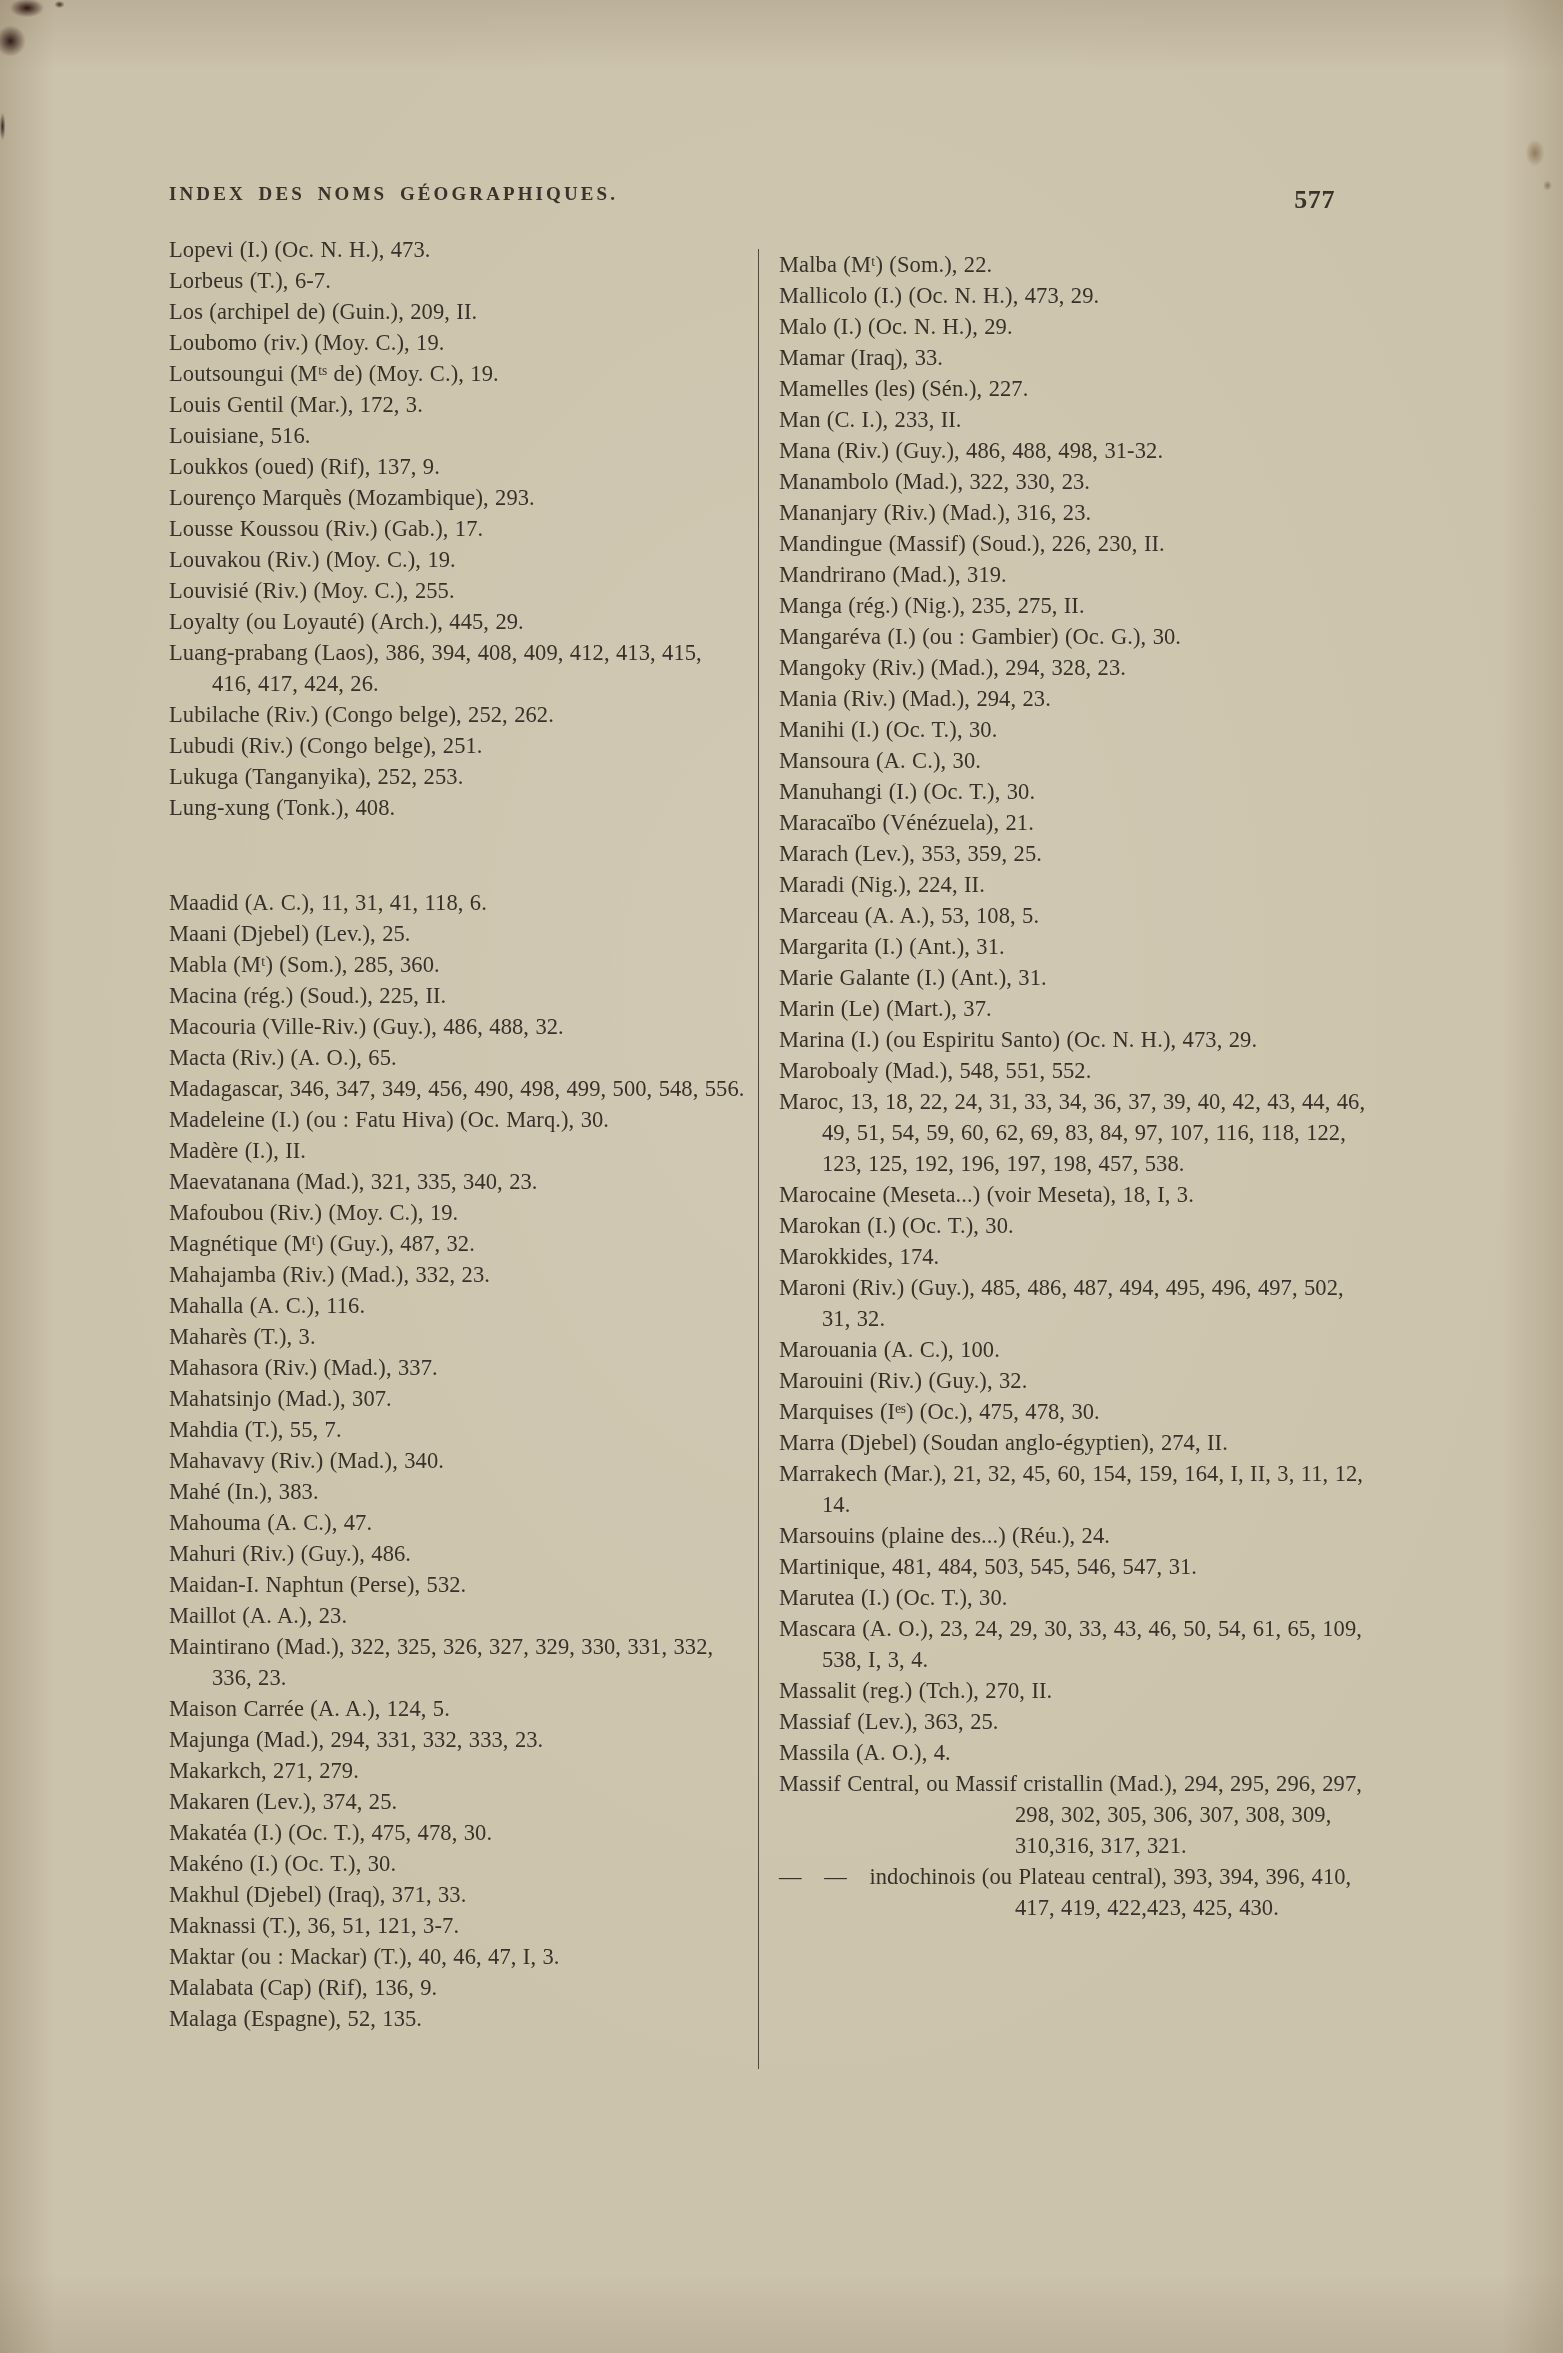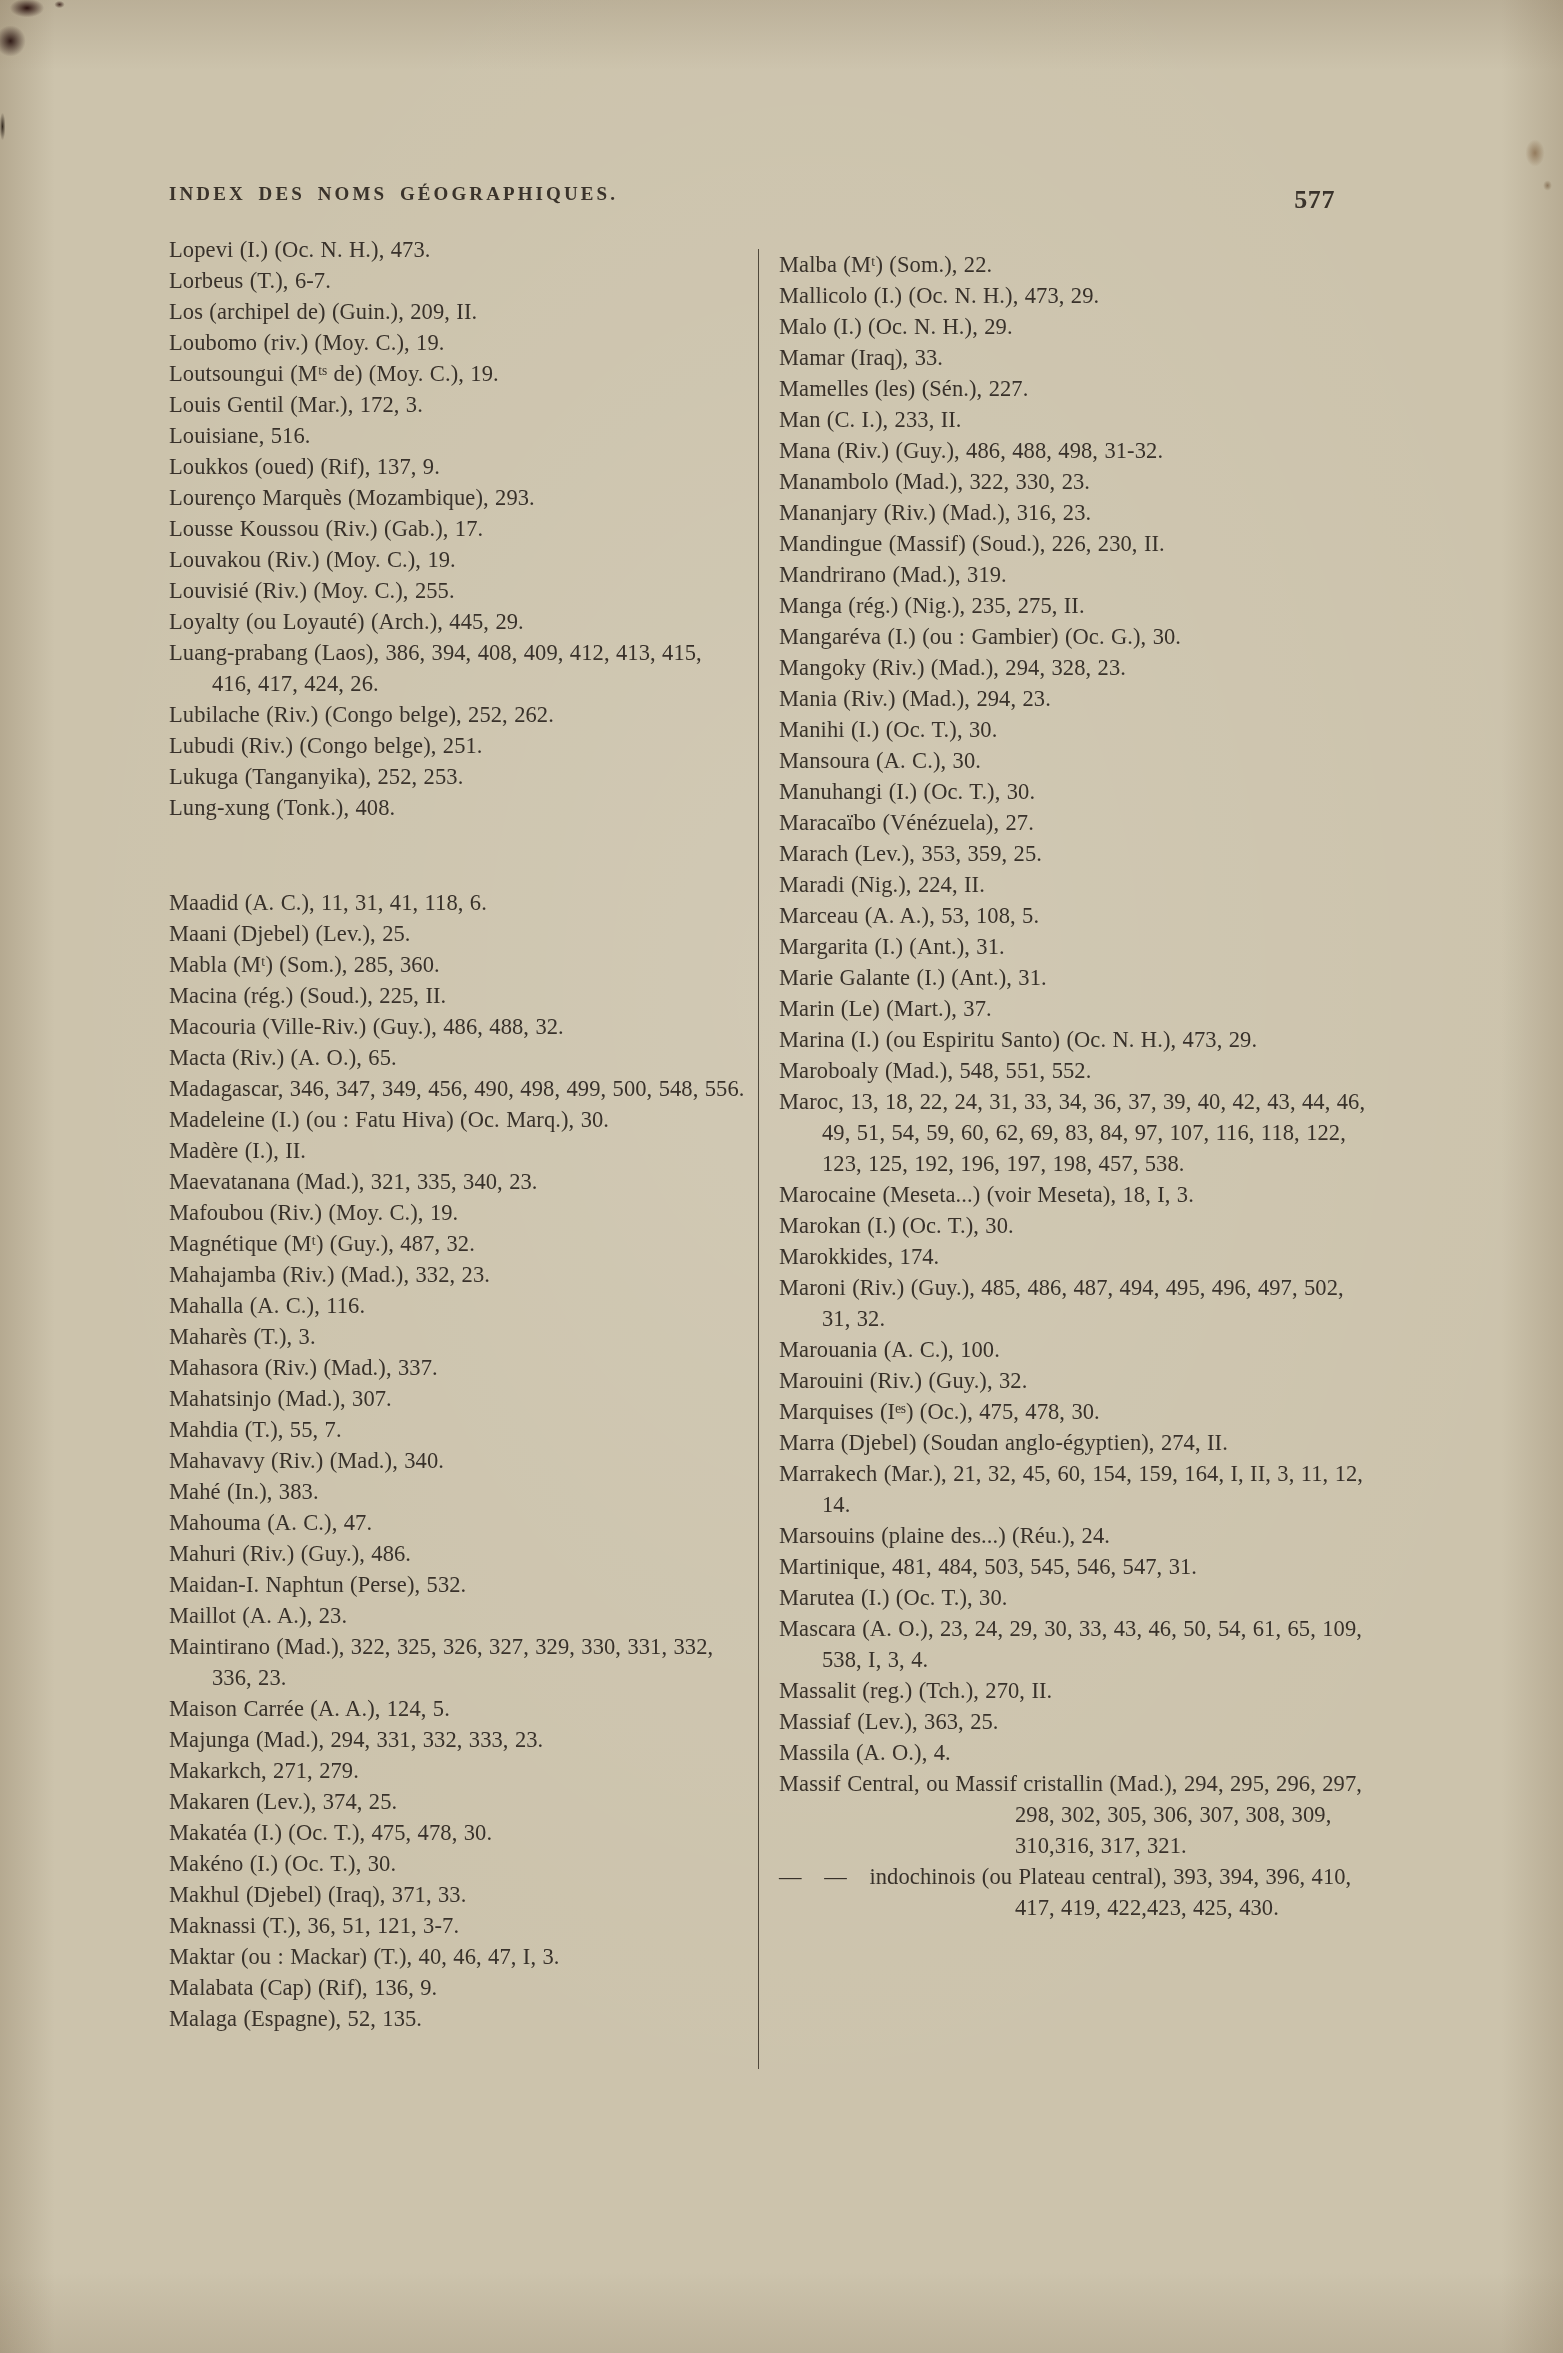--- a/index.html
+++ b/index.html
@@ -173,21 +173,21 @@
       <li>Mananjary (Riv.) (Mad.), 316, 23.</li>
       <li>Mandingue (Massif) (Soud.), 226, 230, II.</li>
       <li>Mandrirano (Mad.), 319.</li>
       <li>Manga (rég.) (Nig.), 235, 275, II.</li>
       <li>Mangaréva (I.) (ou : Gambier) (Oc. G.), 30.</li>
       <li>Mangoky (Riv.) (Mad.), 294, 328, 23.</li>
       <li>Mania (Riv.) (Mad.), 294, 23.</li>
       <li>Manihi (I.) (Oc. T.), 30.</li>
       <li>Mansoura (A. C.), 30.</li>
       <li>Manuhangi (I.) (Oc. T.), 30.</li>
-      <li>Maracaïbo (Vénézuela), 27.</li>
+      <li>Maracaïbo (Vénézuela), 21.</li>
       <li>Marach (Lev.), 353, 359, 25.</li>
       <li>Maradi (Nig.), 224, II.</li>
       <li>Marceau (A. A.), 53, 108, 5.</li>
       <li>Margarita (I.) (Ant.), 31.</li>
       <li>Marie Galante (I.) (Ant.), 31.</li>
       <li>Marin (Le) (Mart.), 37.</li>
       <li>Marina (I.) (ou Espiritu Santo) (Oc. N. H.), 473, 29.</li>
       <li>Maroboaly (Mad.), 548, 551, 552.</li>
       <li>Maroc, 13, 18, 22, 24, 31, 33, 34, 36, 37, 39, 40, 42, 43, 44, 46, 49, 51, 54, 59, 60, 62, 69, 83, 84, 97, 107, 116, 118, 122, 123, 125, 192, 196, 197, 198, 457, 538.</li>
       <li>Marocaine (Meseta...) (voir Meseta), 18, I, 3.</li>

